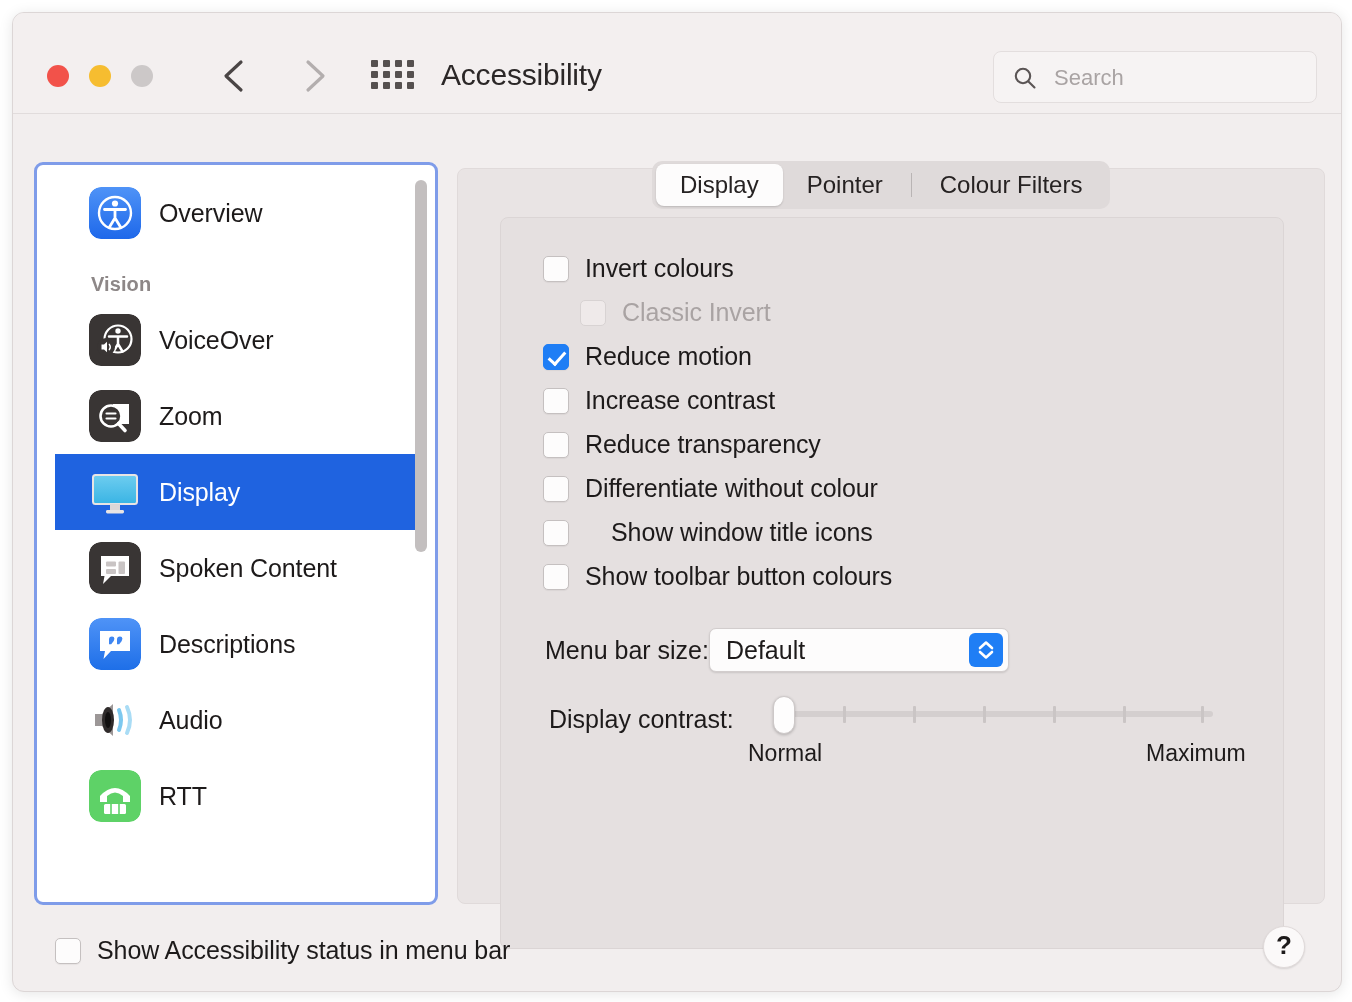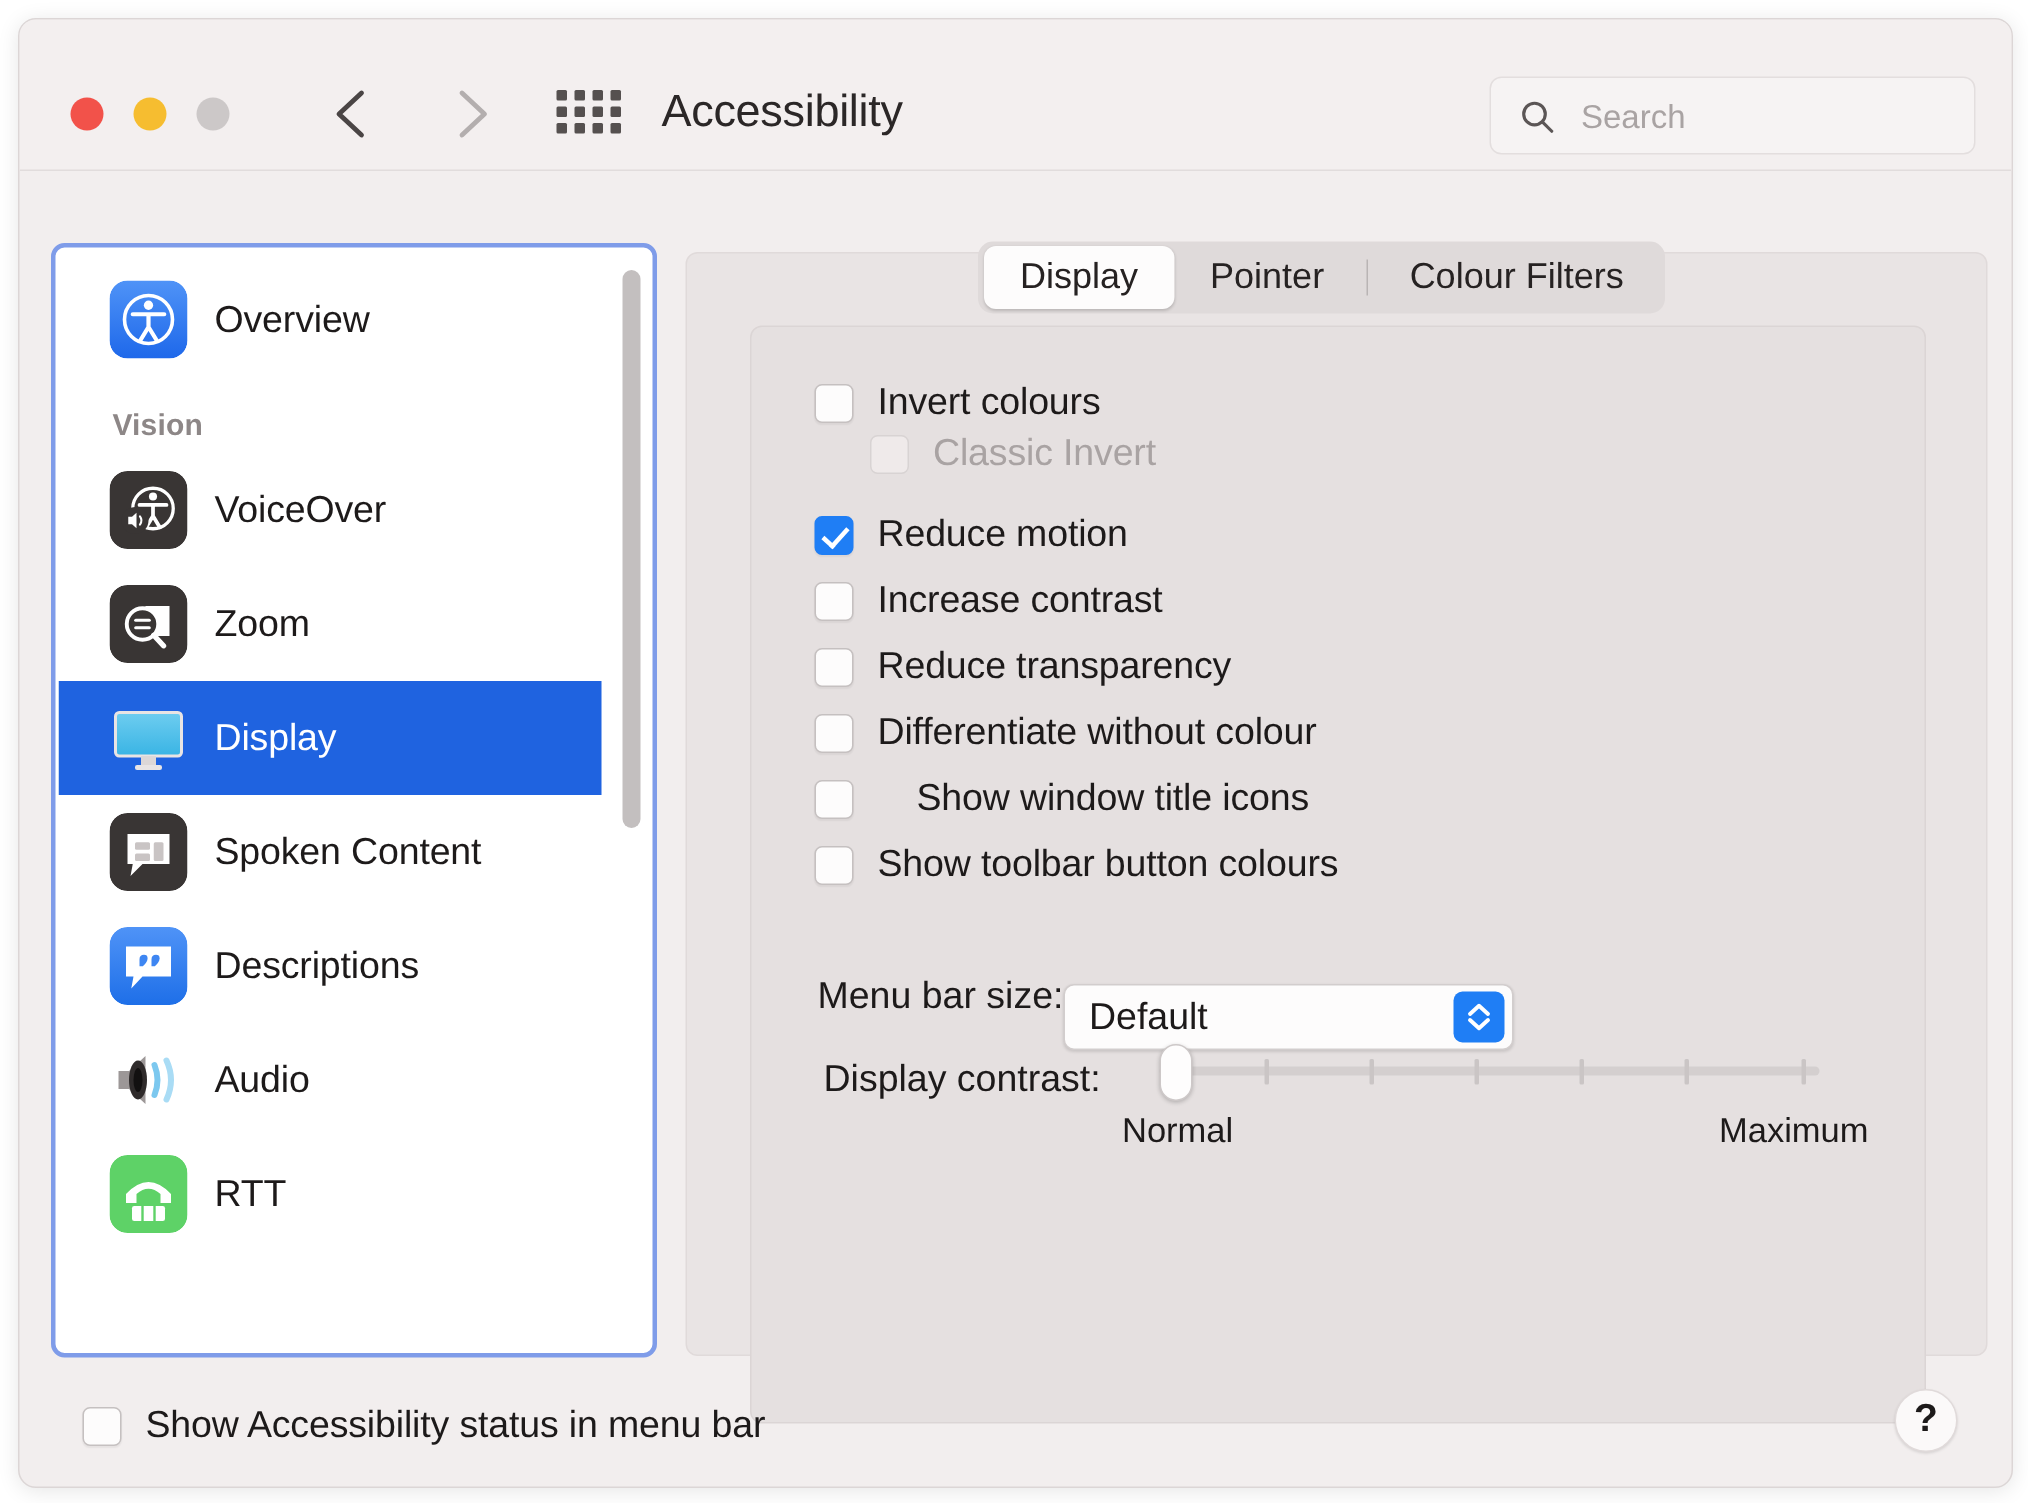--- a/index.html
+++ b/index.html
@@ -128,21 +128,21 @@
     width: 404px;
     height: 743px;
     border: 3px solid #7f9ce9;
     border-radius: 9px;
     background: #ffffff;
     box-sizing: border-box;
     overflow: hidden;
   }
   .sidebar-scroll {
     position: absolute;
-    left: 2px; top: 0;
+    left: 18px; top: 0;
     width: 398px;
     height: 737px;
     overflow: hidden;
   }
   .side-item {
     position: relative;
     height: 76px;
     display: flex;
     align-items: center;
     padding-left: 34px;
@@ -302,21 +302,20 @@
 
   .popup {
     position: relative;
     width: 300px;
     height: 44px;
     background: #fdfcfc;
     border: 1px solid #d2cdcd;
     border-radius: 7px;
     box-sizing: border-box;
     box-shadow: 0 1px 2px rgba(0,0,0,0.12);
-    margin-top: 28px;
   }
   .popup-val {
     position: absolute;
     left: 16px; top: 7px;
     font-size: 25px;
     color: #1d1a1a;
   }
   .popup-arrows {
     position: absolute;
     right: 5px; top: 4px;
@@ -592,21 +591,21 @@
         <span class="seg">Colour Filters</span>
       </div>
 
       <div class="inner-box">
 
         <div class="cb-row" style="top:36px;">
           <span class="cbox"></span>
           <span class="cb-label">Invert colours</span>
         </div>
 
-        <div class="cb-row" style="top:70px; left:79px;">
+        <div class="cb-row" style="top:80px; left:79px;">
           <span class="cbox disabled"></span>
           <span class="cb-label dim">Classic Invert</span>
         </div>
 
         <div class="cb-row" style="top:124px;">
           <span class="cbox checked"></span>
           <span class="cb-label">Reduce motion</span>
         </div>
 
         <div class="cb-row" style="top:168px;">

